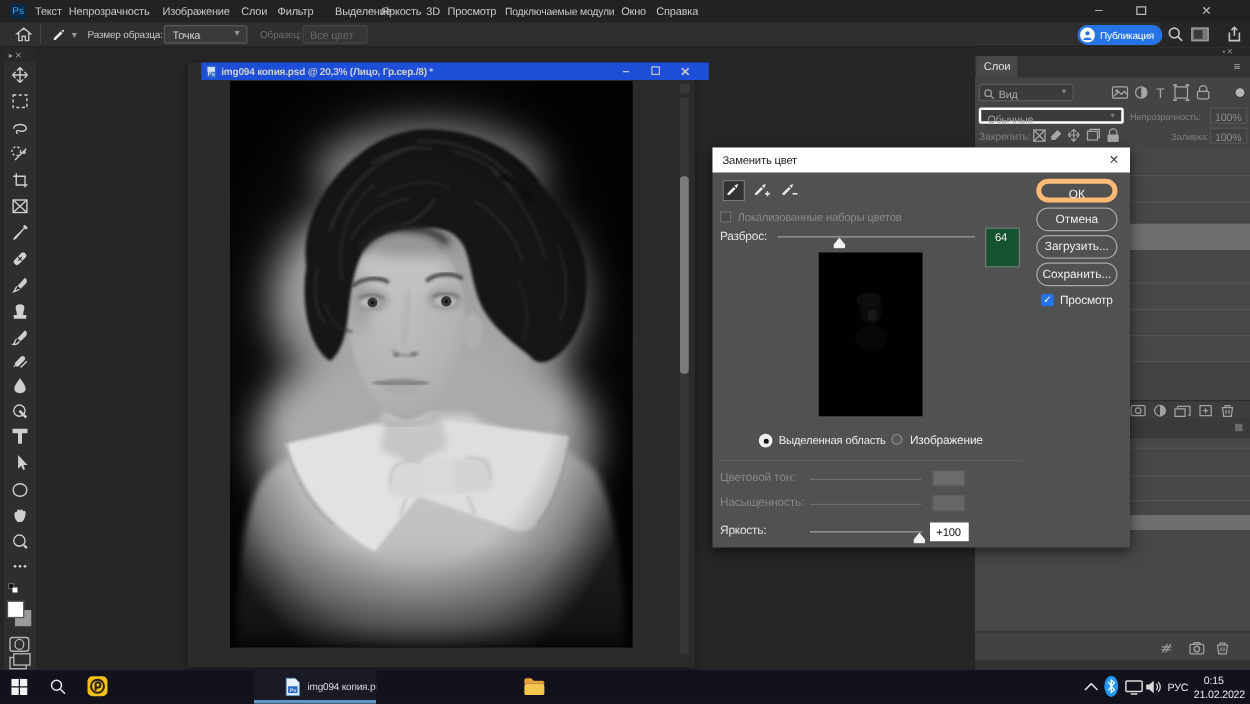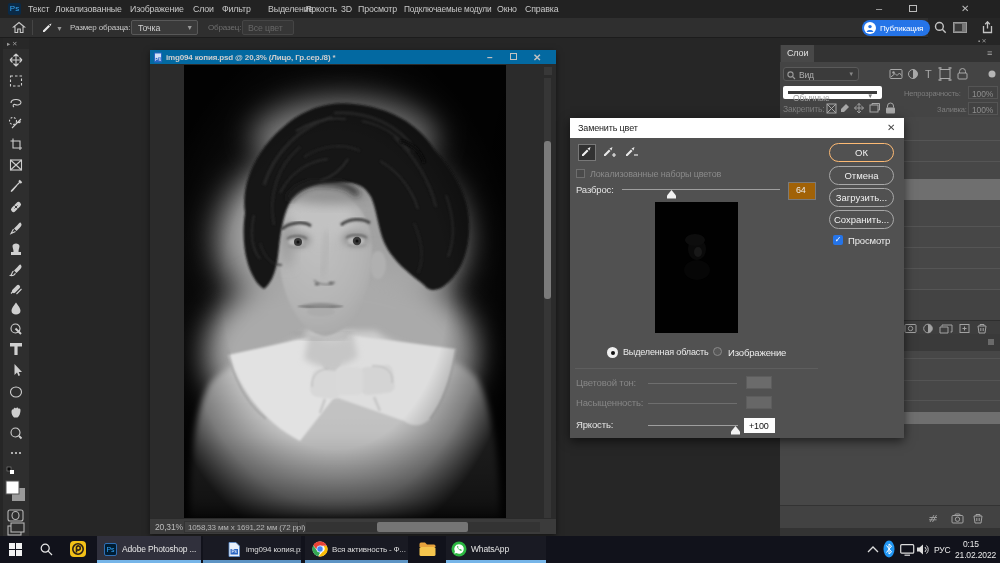--- a/index.html
+++ b/index.html
@@ -4,21 +4,21 @@
 *{margin:0;padding:0;box-sizing:border-box}
 html,body{width:1000px;height:563px;overflow:hidden;background:#262626;font-family:"Liberation Sans",sans-serif}
 .a{position:absolute}
 .t{position:absolute;white-space:nowrap;color:#c8c8c8;font-size:8.8px;letter-spacing:-0.15px}
 </style></head>
 <body>
 
 <div class="a" id="menubar" style="left:0;top:0;width:1000px;height:18px;background:#222">
  <div class="a" style="left:8px;top:3px;width:13px;height:12px;background:#0a2a47;border-radius:2px;color:#39a8f5;font-size:8px;text-align:center;line-height:12px">Ps</div>
  <span class="t" style="left:28px;top:4px">Текст</span>
- <span class="t" style="left:55px;top:4px">Локализованные</span>
+ <span class="t" style="left:55px;top:4px">Непрозрачность</span>
  <span class="t" style="left:130px;top:4px">Изображение</span>
  <span class="t" style="left:193px;top:4px">Слои</span>
  <span class="t" style="left:222px;top:4px">Фильтр</span>
  <span class="t" style="left:268px;top:4px">Выделение</span>
  <span class="t" style="left:305px;top:4px">Яркость</span>
  <span class="t" style="left:341px;top:4px">3D</span>
  <span class="t" style="left:358px;top:4px">Просмотр</span>
  <span class="t" style="left:404px;top:4px;font-size:8.3px">Подключаемые модули</span>
  <span class="t" style="left:497px;top:4px">Окно</span>
  <span class="t" style="left:525px;top:4px">Справка</span>
@@ -148,44 +148,35 @@
 <rect x="12" y="450" width="13" height="13" fill="#9a9a9a"></rect>
       <rect x="6" y="443" width="13" height="13" fill="#fff" stroke="#555" stroke-width="1"></rect>
 <rect x="8" y="472" width="15" height="11" rx="2" fill="none" stroke="#b5b5b5" stroke-width="1.1"></rect>
       <ellipse cx="15.5" cy="477.5" rx="3.5" ry="4" fill="none" stroke="#b5b5b5" stroke-width="1.1"></ellipse>
 <rect x="8" y="488" width="13" height="9" fill="none" stroke="#b5b5b5" stroke-width="1.1"></rect>
       <rect x="11" y="485" width="13" height="9" fill="#2e2e2e" stroke="#b5b5b5" stroke-width="1.1"></rect>
 </svg>
 </div>
 
 <div class="a" id="docwin" style="left:150px;top:50px;width:406px;height:484px;background:#2b2b2b;box-shadow:0 2px 6px rgba(0,0,0,.5)">
-  <div class="a" id="doctitle" style="left:0;top:0;width:406px;height:14px;background:#0369a1">
+  <div class="a" id="doctitle" style="left:11px;top:0;width:406px;height:14px;background:#1d4ed8">
     <svg class="a" style="left:3px;top:2px" width="11" height="11" viewBox="0 0 11 11">
         <rect x="1" y="0.5" width="8" height="10" rx="1" fill="#2a66c4"></rect>
         <rect x="2" y="1.5" width="6" height="4" fill="#cfe0f5"></rect>
         <text x="5" y="9.2" font-size="5" fill="#fff" text-anchor="middle" font-family="Liberation Sans">Ps</text>
       </svg>
     <span class="t" style="left:16px;top:3px;color:#cfcfcf;font-size:8px;font-weight:bold">img094 копия.psd @ 20,3% (Лицо, Гр.сер./8) *</span>
     <span class="t" style="left:337px;top:2px;color:#c2c2c2;font-size:10px;font-weight:bold">–</span>
     <div class="a" style="left:360px;top:3px;width:7px;height:7px;border:1.2px solid #c2c2c2"></div>
     <span class="t" style="left:383px;top:1.5px;color:#c2c2c2;font-size:10px;font-weight:bold">✕</span>
   </div>
   <div class="a" id="canvas" style="left:0;top:14px;width:406px;height:454px;background:#2b2b2b"></div>
   <div class="a" style="left:394px;top:17px;width:8px;height:8px;background:#383838"></div>
   <div class="a" style="left:394px;top:28px;width:7px;height:445px;background:#363636"></div>
   <div class="a" style="left:394px;top:91px;width:7px;height:158px;background:#7b7b7b;border-radius:3px"></div>
-  <div class="a" id="statusbar" style="left:0;top:468px;width:406px;height:16px;background:#3b3b3b;border-top:1px solid #2a2a2a">
-    <span class="t" style="left:5px;top:3px;color:#bdbdbd;font-size:8.5px">20,31%</span>
-    <div class="a" style="left:34px;top:2px;width:115px;height:12px;background:#424242;border:1px solid #333">
-      <span class="t" style="left:3px;top:1px;color:#b5b5b5;font-size:8px">1058,33 мм x 1691,22 мм (72 ppi)</span>
-    </div>
-    <span class="t" style="left:155px;top:3px;color:#999;font-size:8px">❯</span>
-    <div class="a" style="left:156px;top:3px;width:234px;height:10px;background:#333"></div>
-    <div class="a" style="left:227px;top:3px;width:91px;height:10px;background:#757575;border-radius:2px"></div>
-  </div>
 </div>
 
 <div class="a" id="photo" style="left:184px;top:65px;width:322px;height:453px;background:#000">
 <svg width="322" height="453" viewBox="0 0 322 453">
 <defs>
 <radialGradient id="vg" cx="47%" cy="50%" r="58%">
  <stop offset="0" stop-color="#000" stop-opacity="0"></stop>
           <stop offset="0.6" stop-color="#000" stop-opacity="0"></stop>
  <stop offset="0.82" stop-color="#000" stop-opacity="0.36"></stop>
           <stop offset="1" stop-color="#000" stop-opacity="0.85"></stop>
@@ -309,21 +300,21 @@
       <path d="M3 10 L7 6.5 L9 8.5 L11.5 6 L13.5 8.5"></path>
    <circle cx="25" cy="7" r="4.5"></circle>
       <path d="M25 2.5 A4.5 4.5 0 0 1 25 11.5 Z" fill="#a8a8a8" stroke="none"></path>
    <text x="37" y="11" font-size="11" fill="#a8a8a8" stroke="none" font-family="Liberation Sans">T</text>
    <rect x="52" y="2.5" width="10" height="9"></rect>
       <path d="M50.5 1 L53.5 1 M60.5 1 L63.5 1 M50.5 13 L53.5 13 M60.5 13 L63.5 13" stroke-width="1.4"></path>
    <rect x="70" y="6" width="9" height="6" rx="1"></rect>
       <path d="M71.5 6 L71.5 4.5 A3 3 0 0 1 77.5 4.5 L77.5 6"></path>
    <circle cx="104" cy="7" r="3.5" fill="#b5b5b5" stroke="none"></circle>
  </svg>
- <div class="a" style="left:3px;top:48px;width:99px;height:13px;background:#3b3b3b;border:5px solid #ffffff;border-radius:2px">
+ <div class="a" style="left:3px;top:48px;width:116px;height:13px;background:#3b3b3b;border:2px solid #ffffff;border-radius:2px">
    <span class="t" style="left:5px;top:1.5px;color:#9d9d9d;font-size:8.5px">Обычные</span>
       <span class="t" style="right:4px;top:2px;color:#777;font-size:6px">▼</span>
  </div>
  <span class="t" style="left:124px;top:51px;color:#7d7d7d;font-size:7.5px">Непрозрачность:</span>
  <div class="a" style="left:188px;top:48px;width:30px;height:13px;background:#424242;border:1px solid #555">
       <span class="t" style="left:3px;top:1.5px;color:#8d8d8d;font-size:8.5px">100%</span>
     </div>
  <span class="t" style="left:3px;top:66px;color:#7d7d7d;font-size:8.5px">Закрепить:</span>
  <svg class="a" style="left:46px;top:64px" width="72" height="13" viewBox="0 0 72 13" fill="none" stroke="#a8a8a8" stroke-width="1">
    <rect x="1" y="2" width="9" height="9"></rect>
@@ -401,21 +392,21 @@
       <path d="M10.5 1 L7.5 2.5 L9.5 4.5 Z M7 3.5 L2 8.5 L2 10 L3.5 10 L8.5 5 Z" fill="#e8e8e8"></path>
       <path d="M10 9 L14 9" stroke="#e8e8e8" stroke-width="1.2"></path>
     </svg>
   <div class="a" style="left:6px;top:51px;width:9px;height:9px;border:1px solid #6e6e6e;background:#4a4a4a"></div>
   <span class="t" style="left:20px;top:51px;color:#8a8a8a;font-size:9px">Локализованные наборы цветов</span>
   <span class="t" style="left:6px;top:66px;color:#e4e4e4;font-size:9.5px">Разброс:</span>
   <div class="a" style="left:52px;top:71px;width:158px;height:1px;background:#9e9e9e"></div>
   <svg class="a" style="left:96px;top:72px" width="11" height="9" viewBox="0 0 11 9">
       <path d="M5.5 0 L10 5.5 L10 8.5 L1 8.5 L1 5.5 Z" fill="#f2f2f2"></path>
     </svg>
-  <div class="a" style="left:218px;top:64px;width:28px;height:18px;background:#a16207;border:1px solid #7a7a7a">
+  <div class="a" style="left:218px;top:64px;width:28px;height:32px;background:#14532d;border:1px solid #7a7a7a">
       <span class="t" style="left:7px;top:2px;color:#e8e8e8;font-size:9px">64</span>
     </div>
   <div class="a" style="left:85px;top:84px;width:83px;height:131px;background:#010101">
     <svg width="83" height="131" viewBox="0 0 83 131">
         <ellipse cx="42" cy="47" rx="9" ry="11" fill="#0a0a0a"></ellipse>
         <ellipse cx="42" cy="68" rx="13" ry="10" fill="#060606"></ellipse>
         <ellipse cx="40" cy="38" rx="10" ry="6" fill="#0d0d0d"></ellipse>
         <ellipse cx="43" cy="50" rx="4" ry="5" fill="#181818"></ellipse>
       </svg>
   </div>
@@ -432,21 +423,21 @@
   <div class="a" style="left:78px;top:285px;width:89px;height:1px;background:#6e6e6e"></div>
   <div class="a" style="left:176px;top:278px;width:26px;height:13px;background:#676767;border:1px solid #5d5d5d"></div>
   <span class="t" style="left:6px;top:301px;color:#e4e4e4;font-size:9.5px">Яркость:</span>
   <div class="a" style="left:78px;top:307px;width:90px;height:1px;background:#9e9e9e"></div>
   <svg class="a" style="left:160px;top:308px" width="11" height="9" viewBox="0 0 11 9">
       <path d="M5.5 0 L10 5.5 L10 8.5 L1 8.5 L1 5.5 Z" fill="#f2f2f2"></path>
     </svg>
   <div class="a" style="left:174px;top:300px;width:31px;height:15px;background:#fdfdfd">
       <span class="t" style="left:5px;top:2.5px;color:#111;font-size:9px">+100</span>
     </div>
-  <div class="a" style="left:259px;top:25px;width:65px;height:19px;border:1px solid #fdba74;border-radius:9.5px;color:#f0f0f0;font-size:9.5px;text-align:center;line-height:18px">ОК</div>
+  <div class="a" style="left:259px;top:25px;width:65px;height:19px;border:4px solid #fdba74;border-radius:9.5px;color:#f0f0f0;font-size:9.5px;text-align:center;line-height:18px">ОК</div>
   <div class="a" style="left:259px;top:48px;width:65px;height:19px;border:1px solid #a8a8a8;border-radius:9.5px;color:#f0f0f0;font-size:9.5px;text-align:center;line-height:18px">Отмена</div>
   <div class="a" style="left:259px;top:70px;width:65px;height:19px;border:1px solid #a8a8a8;border-radius:9.5px;color:#f0f0f0;font-size:9.5px;text-align:center;line-height:18px">Загрузить...</div>
   <div class="a" style="left:259px;top:92px;width:65px;height:19px;border:1px solid #a8a8a8;border-radius:9.5px;color:#f0f0f0;font-size:9.5px;text-align:center;line-height:18px">Сохранить...</div>
   <div class="a" style="left:263px;top:117px;width:10px;height:10px;background:#2574e8;border-radius:2px;color:#fff;font-size:8px;text-align:center;line-height:10px">✓</div>
   <span class="t" style="left:278px;top:117px;color:#ececec;font-size:9.5px">Просмотр</span>
 </div>
 
 <div class="a" id="taskbar" style="left:0;top:536px;width:1000px;height:27px;background:#11121b">
  <svg class="a" style="left:9px;top:7px" width="13" height="13" viewBox="0 0 13 13" fill="#f2f2f2">
       <rect x="0" y="0" width="6" height="6"></rect>
@@ -457,59 +448,33 @@
  <svg class="a" style="left:40px;top:7px" width="13" height="13" viewBox="0 0 13 13">
       <circle cx="5.2" cy="5.2" r="4" fill="none" stroke="#e8e8e8" stroke-width="1.2"></circle>
       <line x1="8.2" y1="8.2" x2="12" y2="12" stroke="#e8e8e8" stroke-width="1.2"></line>
     </svg>
  <div class="a" style="left:70px;top:5px;width:16px;height:16px;background:#f3c117;border-radius:4px">
    <svg width="16" height="16" viewBox="0 0 16 16">
         <circle cx="8" cy="8" r="5.2" fill="none" stroke="#2b2017" stroke-width="1.6"></circle>
         <path d="M6.5 11.5 L6.5 6 A2 2 0 0 1 10.3 7 A2 2 0 0 1 6.5 8" fill="none" stroke="#2b2017" stroke-width="1.6"></path>
       </svg>
  </div>
- <div class="a" style="left:97px;top:0;width:104px;height:27px;background:#30303c;overflow:hidden">
-   <div class="a" style="left:7px;top:7px;width:13px;height:13px;background:#001d33;border:1px solid #2f6fb5;border-radius:2px;color:#31a8ff;font-size:7px;text-align:center;line-height:12px">Ps</div>
-   <span class="t" style="left:25px;top:8px;color:#e8e8e8;font-size:8.5px">Adobe Photoshop ...</span>
-   <div class="a" style="left:0;top:24px;width:104px;height:3px;background:#76b5e8"></div>
- </div>
  <div class="a" style="left:203px;top:0;width:98px;height:27px;background:#191a23;overflow:hidden">
    <svg class="a" style="left:24px;top:6px" width="14" height="15" viewBox="0 0 14 15">
         <path d="M2 0.5 L9 0.5 L12.5 4 L12.5 14.5 L2 14.5 Z" fill="#e8f0fa" stroke="#5a8fd0" stroke-width="0.8"></path>
         <rect x="3.5" y="7" width="7.5" height="5.5" fill="#2a66c4"></rect>
         <text x="7.2" y="11.4" font-size="4.5" fill="#fff" text-anchor="middle" font-family="Liberation Sans">Ps</text>
       </svg>
    <span class="t" style="left:43px;top:8.5px;color:#dcdcdc;font-size:8px">img094 копия.psd ...</span>
    <div class="a" style="left:0;top:24px;width:98px;height:3px;background:#5d94c4"></div>
  </div>
- <div class="a" style="left:305px;top:0;width:103px;height:27px;background:#191a23;overflow:hidden">
-   <svg class="a" style="left:7px;top:5px" width="16" height="16" viewBox="0 0 16 16">
-        <circle cx="8" cy="8" r="7.5" fill="#fff"></circle>
-        <path d="M8 0.5 A7.5 7.5 0 0 1 14.8 4.8 L8 4.8 Z" fill="#ea4335"></path>
-        <path d="M1.3 4.2 A7.5 7.5 0 0 1 8 0.5 L8 4.8 L4.5 8.5 Z" fill="#ea4335"></path>
-        <path d="M1.2 4.4 A7.5 7.5 0 0 0 6.2 15.3 L8.4 11.2 A3.5 3.5 0 0 1 4.6 9 Z" fill="#34a853"></path>
-        <path d="M14.9 5 A7.5 7.5 0 0 1 6.5 15.4 L10.5 11 A3.5 3.5 0 0 0 11.4 5 Z" fill="#fbbc05"></path>
-        <circle cx="8" cy="8" r="3.2" fill="#4286f5" stroke="#fff" stroke-width="0.7"></circle>
-      </svg>
-   <span class="t" style="left:27px;top:8.5px;color:#dcdcdc;font-size:8px">Вся активность - Ф...</span>
-   <div class="a" style="left:0;top:24px;width:103px;height:3px;background:#5d94c4"></div>
- </div>
  <svg class="a" style="left:419px;top:6px" width="17" height="15" viewBox="0 0 17 15">
       <path d="M0.5 2 A1.5 1.5 0 0 1 2 0.5 L6 0.5 L8 2.5 L15 2.5 A1.5 1.5 0 0 1 16.5 4 L16.5 5 L0.5 5 Z" fill="#e8a33d"></path>
       <rect x="0.5" y="5" width="16" height="9" rx="1.5" fill="#f6c64e"></rect>
     </svg>
- <div class="a" style="left:446px;top:0;width:100px;height:27px;background:#191a23;overflow:hidden">
-   <svg class="a" style="left:5px;top:5px" width="16" height="16" viewBox="0 0 16 16">
-        <circle cx="8" cy="8" r="7.5" fill="#2bb741"></circle>
-        <path d="M8 3.2 a4.8 4.8 0 0 0 -4.1 7.3 L3.2 12.8 L5.5 12.1 A4.8 4.8 0 1 0 8 3.2 Z" fill="#fff"></path>
-        <path d="M6.1 5.8 c0.7 2.2 2 3.4 4 4.1 l0.8 -1 l-1.5 -0.9 l-0.7 0.5 c-0.8 -0.5 -1.3 -1 -1.7 -1.8 l0.5 -0.6 L6.8 4.8 Z" fill="#2bb741"></path>
-      </svg>
-   <span class="t" style="left:25px;top:8px;color:#e4e4e4;font-size:8.5px">WhatsApp</span>
-   <div class="a" style="left:0;top:24px;width:100px;height:3px;background:#76b5e8"></div>
- </div>
  <svg class="a" style="left:867px;top:10px" width="12" height="7" viewBox="0 0 12 7">
       <path d="M1 6 L6 1 L11 6" fill="none" stroke="#dcdcdc" stroke-width="1.3"></path>
     </svg>
  <svg class="a" style="left:883px;top:4px" width="12" height="18" viewBox="0 0 12 18">
       <ellipse cx="6" cy="9" rx="5.5" ry="8.5" fill="#2196f3"></ellipse>
       <path d="M3.5 5.5 L8.5 12 L6 14 L6 4 L8.5 6 L3.5 12.5" fill="none" stroke="#fff" stroke-width="1"></path>
     </svg>
  <svg class="a" style="left:900px;top:8px" width="15" height="12" viewBox="0 0 15 12">
       <rect x="0.7" y="0.7" width="13" height="8.5" rx="1" fill="none" stroke="#dcdcdc" stroke-width="1.2"></rect>
       <line x1="4.5" y1="11.2" x2="10" y2="11.2" stroke="#dcdcdc" stroke-width="1.2"></line>

